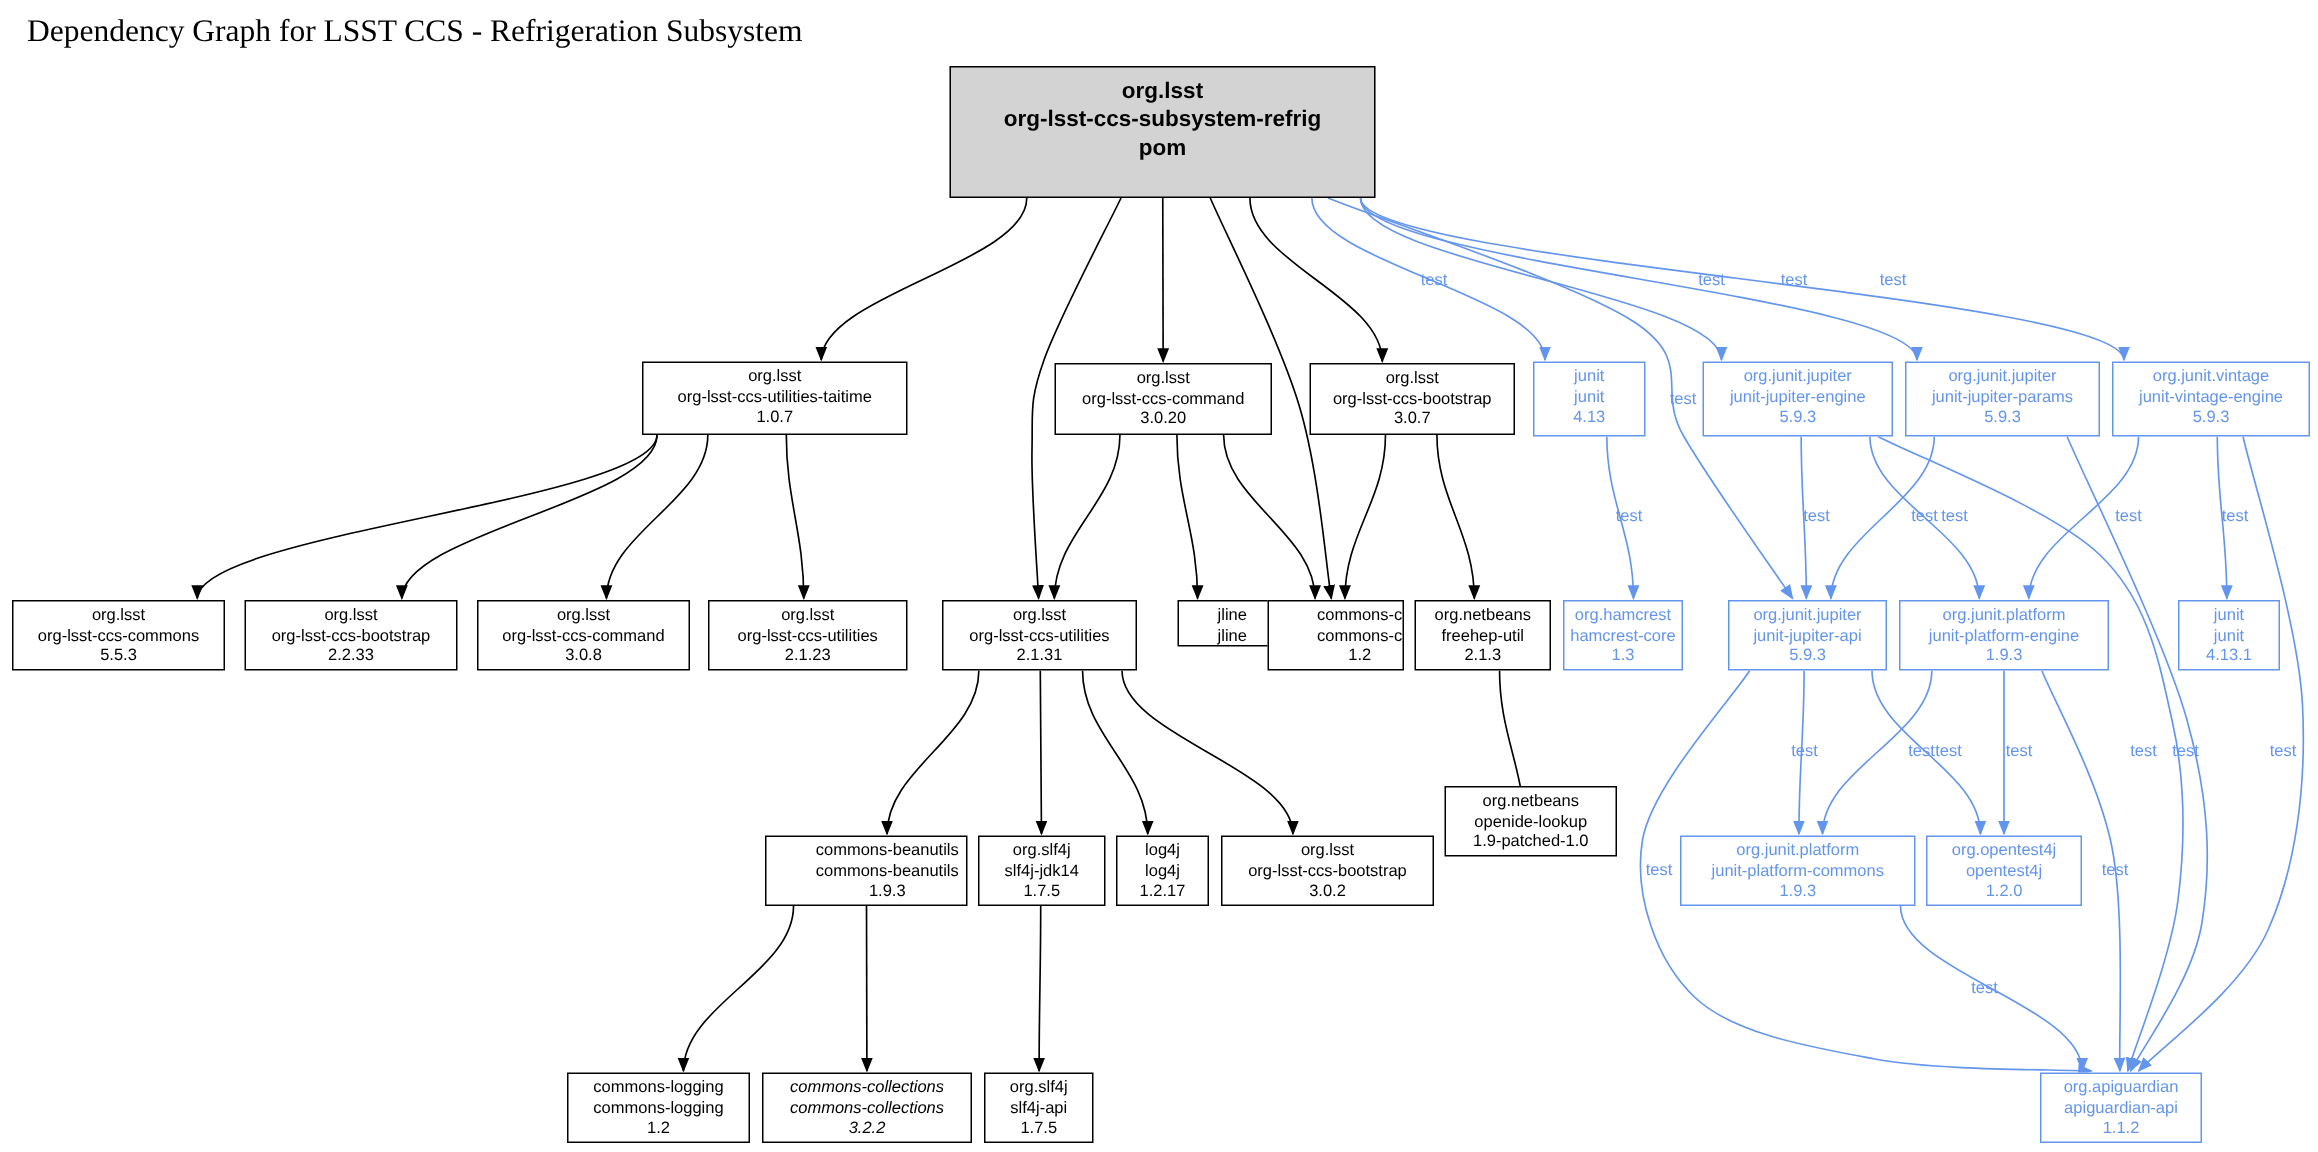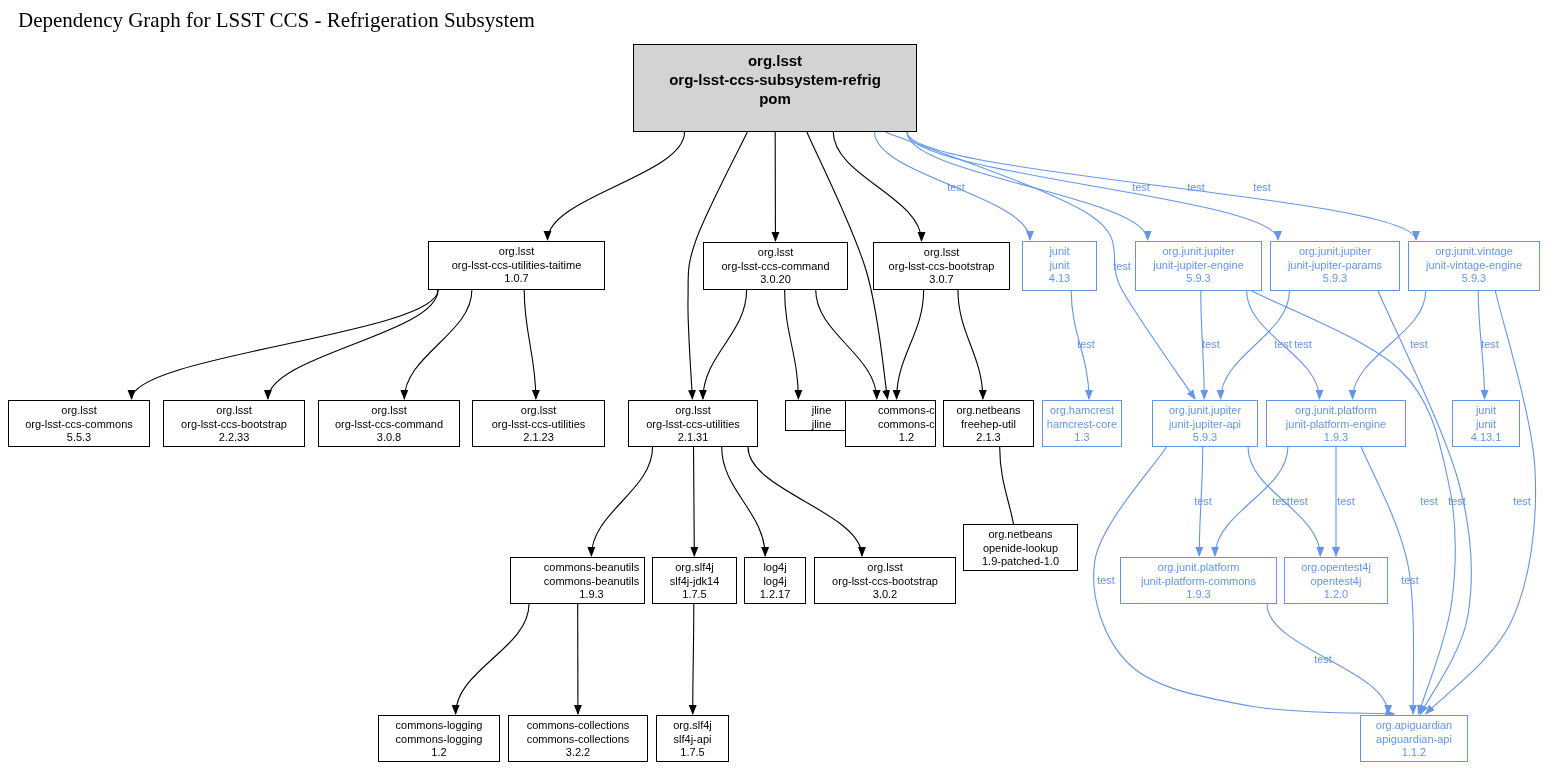--- a/index.html
+++ b/index.html
@@ -204,21 +204,21 @@
       <div class="node test" style="left: 1284px; top: 557px; width: 104px; height: 47px; border-color: rgb(100, 149, 237); color: rgb(100, 149, 237);">
         <div>org.opentest4j</div>
         <div>opentest4j</div>
         <div>1.2.0</div>
       </div>
       <div class="node" style="left: 378px; top: 715px; width: 122px; height: 47px;">
         <div>commons-logging</div>
         <div>commons-logging</div>
         <div>1.2</div>
       </div>
-      <div class="node" style="left: 508px; top: 715px; width: 140px; height: 47px;">
+      <div class="node" style="left: 508px; top: 715px; width: 140px; height: 47px; font-style: italic;">
         <div>commons-collections</div>
         <div>commons-collections</div>
         <div>3.2.2</div>
       </div>
       <div class="node" style="left: 656px; top: 715px; width: 73px; height: 47px;">
         <div>org.slf4j</div>
         <div>slf4j-api</div>
         <div>1.7.5</div>
       </div>
       <div class="node test" style="left: 1360px; top: 715px; width: 108px; height: 47px; border-color: rgb(100, 149, 237); color: rgb(100, 149, 237);">

